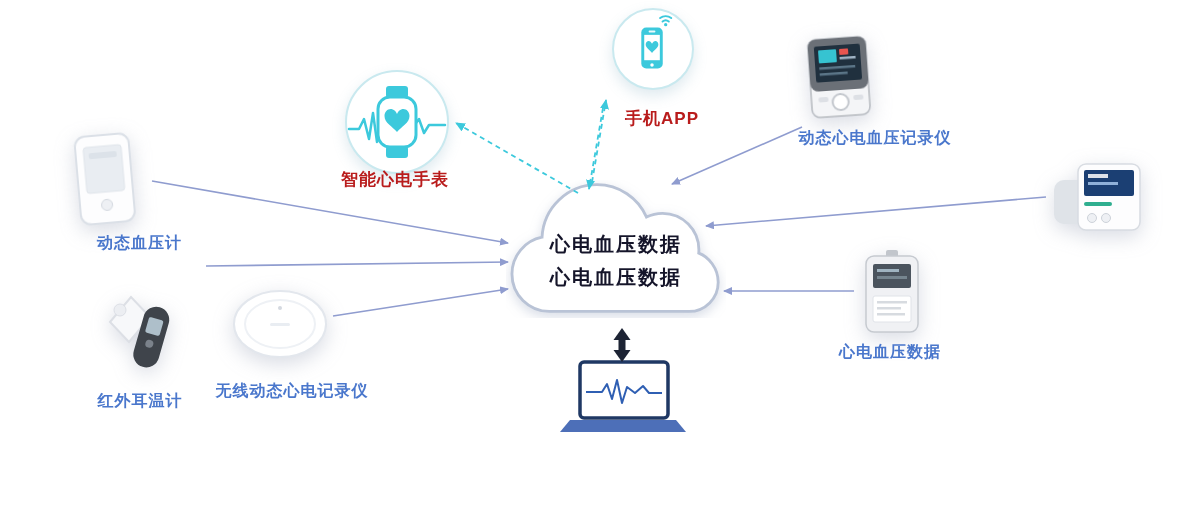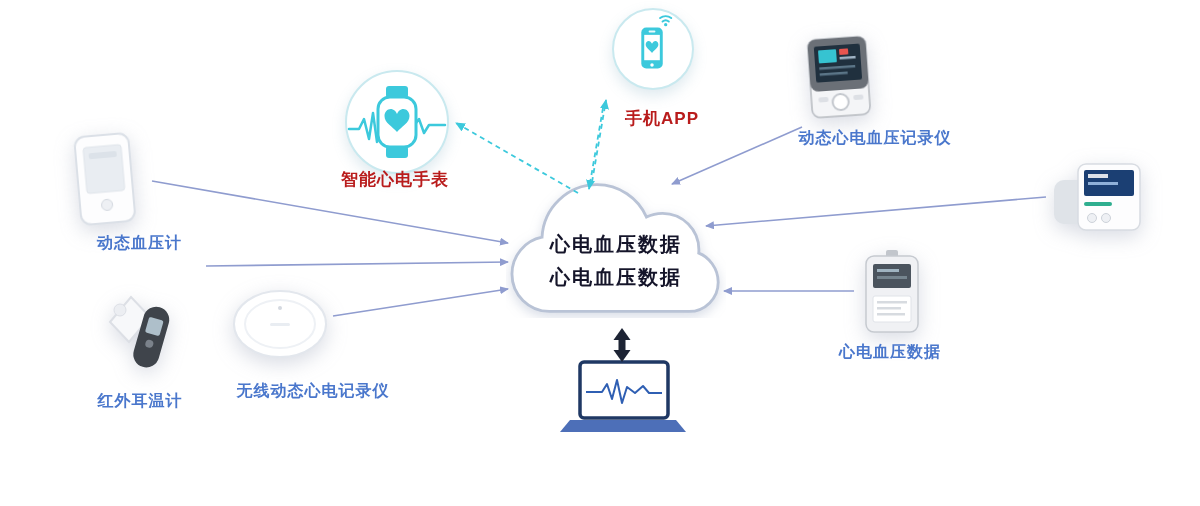--- a/index.html
+++ b/index.html
@@ -56,21 +56,21 @@
   <div class="node-label" style="left:60px;top:391px;">红外耳温计</div>
 
   <div class="abs" style="left:230px;top:286px;">
     <svg class="devsvg" width="100" height="76" viewBox="0 0 100 76">
       <ellipse cx="50" cy="38" rx="46" ry="33" fill="#ffffff" stroke="#e3e7ed" stroke-width="2"></ellipse>
       <ellipse cx="50" cy="38" rx="35" ry="24" fill="none" stroke="#eef1f5" stroke-width="2"></ellipse>
       <circle cx="50" cy="22" r="2" fill="#d4d9e0"></circle>
       <rect x="40" y="37" width="20" height="3" rx="1.5" fill="#e9edf2"></rect>
     </svg>
   </div>
-  <div class="node-label" style="left:212px;top:381px;margin-left:21px;">无线动态心电记录仪</div>
+  <div class="node-label" style="left:212px;top:381px;">无线动态心电记录仪</div>
 
   <div class="icon-circle" style="left:345px;top:70px;width:100px;height:100px;">
     <svg width="100" height="100" viewBox="0 0 100 100">
       <polyline points="2,57 12,57 17,47 22,67 26,41 30,70 34,57 66,55 72,47 77,61 82,53 98,53" fill="none" stroke="#3cc9dc" stroke-width="2.5" stroke-linejoin="round" stroke-linecap="round"></polyline>
       <rect x="39" y="14" width="22" height="12" rx="3" fill="#3cc9dc"></rect>
       <rect x="39" y="74" width="22" height="12" rx="3" fill="#3cc9dc"></rect>
       <rect x="31" y="25" width="38" height="50" rx="12" fill="#ffffff" stroke="#3cc9dc" stroke-width="3"></rect>
       <path d="M50,60 C45.5,54.5 37.5,51 37.5,44 C37.5,39.3 41.2,36.3 45.2,37.2 C47.6,37.8 49.2,39.8 50,42 C50.8,39.8 52.4,37.8 54.8,37.2 C58.8,36.3 62.5,39.3 62.5,44 C62.5,51 54.5,54.5 50,60 Z" fill="#3cc9dc"></path>
     </svg>
   </div>

